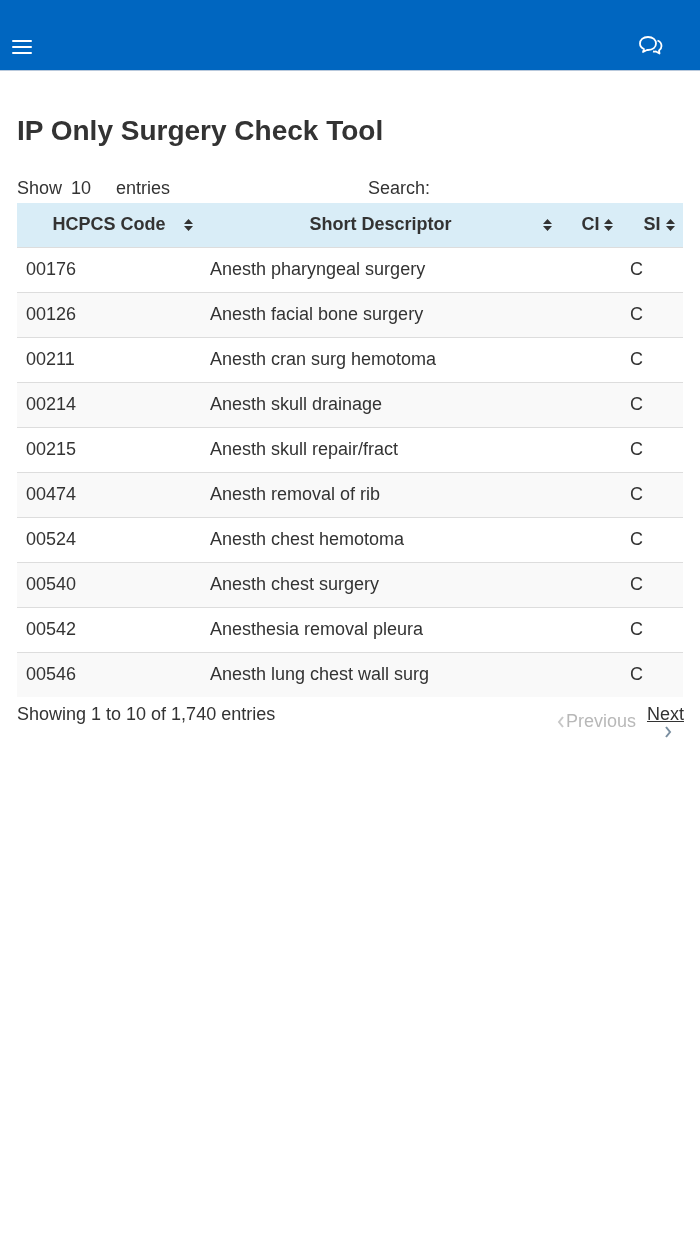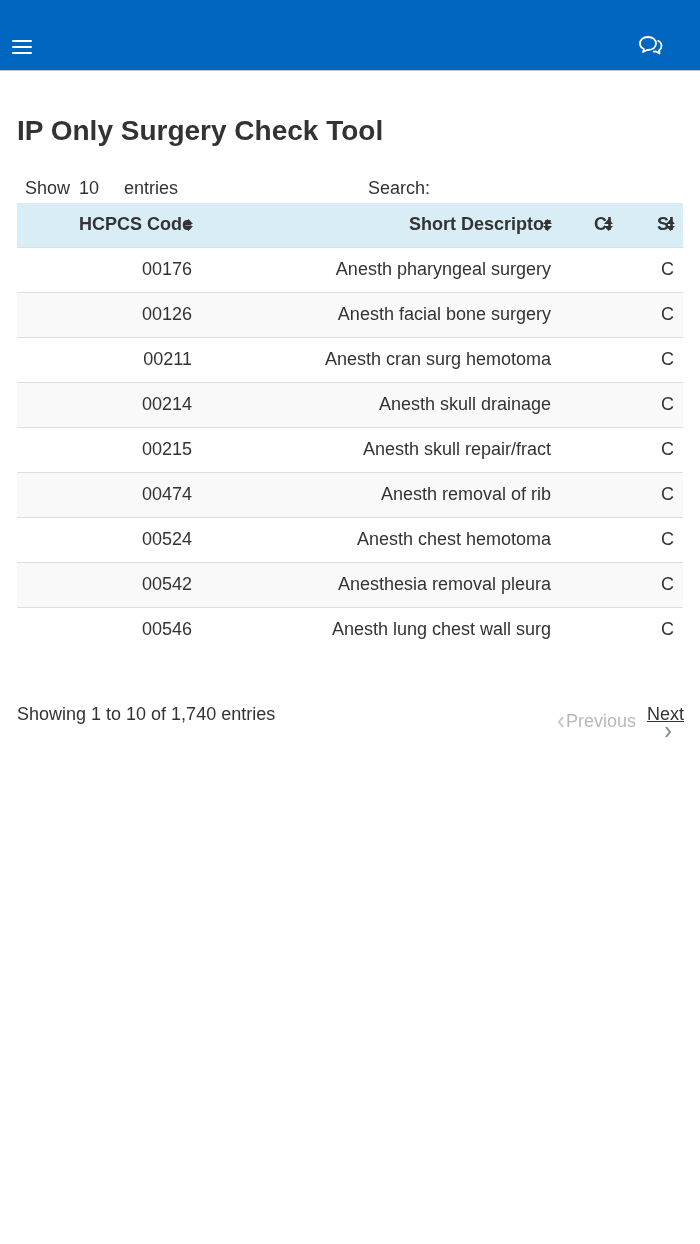--- a/index.html
+++ b/index.html
@@ -16,42 +16,42 @@
     display: flex; flex-direction: column; justify-content: space-between; padding: 2px 1px;
     cursor: pointer;
   }
   .menu-btn span { display: block; height: 2px; background: #ffffff; border-radius: 1px; }
   .chat-btn { position: absolute; left: 638px; top: 34px; width: 26px; height: 24px; cursor: pointer; }
 
   .page-title {
     position: absolute; left: 17px; top: 115px;
     font-size: 28px; font-weight: bold; color: #333333;
   }
-  .length-ctl { position: absolute; left: 25px; top: 178px; font-size: 18px; color: #333; }
+  .length-ctl { position: absolute; left: 17px; top: 178px; font-size: 18px; color: #333; }
   .length-ctl .sel { display: inline-block; width: 40px; margin-left: 4px; }
   .search-ctl { position: absolute; left: 368px; top: 178px; font-size: 18px; color: #333; }
   .search-ctl input {
     border: none; outline: none; background: transparent; width: 240px;
     font-size: 18px; font-family: "Liberation Sans", sans-serif; margin-left: 4px;
   }
 
   table.dt {
     position: absolute; left: 17px; top: 203px; width: 666px;
     border-collapse: collapse; font-size: 18px;
   }
   table.dt thead th {
-    background: #d9edf7; height: 44px; text-align: right; font-weight: bold;
+    background: #d9edf7; height: 44px; text-align: center; font-weight: bold;
     padding: 0 9px; position: relative; color: #333; border-bottom: 1px solid #dddddd;
     cursor: pointer;
     margin-left: 7px;
   }
   .sort-icon {
     position: absolute; right: 8px; top: 16px; width: 9px; height: 12px;
   }
-  table.dt tbody td { height: 45px; padding: 0 9px; color: #333; border-top: 1px solid #dddddd; text-align: right; }
+  table.dt tbody td { height: 45px; padding: 0 9px; color: #333; border-top: 1px solid #dddddd; }
   table.dt tbody tr:nth-child(odd) td { background: #ffffff; }
   table.dt tbody tr:nth-child(even) td { background: #f9f9f9; }
   table.dt tbody tr:first-child td { border-top: none; }
 
   .info { position: absolute; left: 17px; top: 704px; font-size: 18px; color: #333; }
   .pager { position: absolute; right: 16px; top: 704px; font-size: 18px; display: flex; align-items: center; }
   .pager .prev { color: #b8b8b8; display: flex; align-items: center; margin-right: 11px; }
   .pager .next { color: #333; text-decoration: underline; display: flex; align-items: center; cursor: pointer; flex-direction: column; }
   .chev { width: 10px; height: 14px; display: inline-block; }
 </style>
@@ -151,20 +151,26 @@
       <td></td>
       <td>C</td>
     </tr>
     <tr>
       <td>00524</td>
       <td>Anesth chest hemotoma</td>
       <td></td>
       <td>C</td>
     </tr>
     <tr>
+      <td>00540</td>
+      <td>Anesth chest surgery</td>
+      <td></td>
+      <td>C</td>
+    </tr>
+    <tr>
       <td>00542</td>
       <td>Anesthesia removal pleura</td>
       <td></td>
       <td>C</td>
     </tr>
     <tr>
       <td>00546</td>
       <td>Anesth lung chest wall surg</td>
       <td></td>
       <td>C</td>

